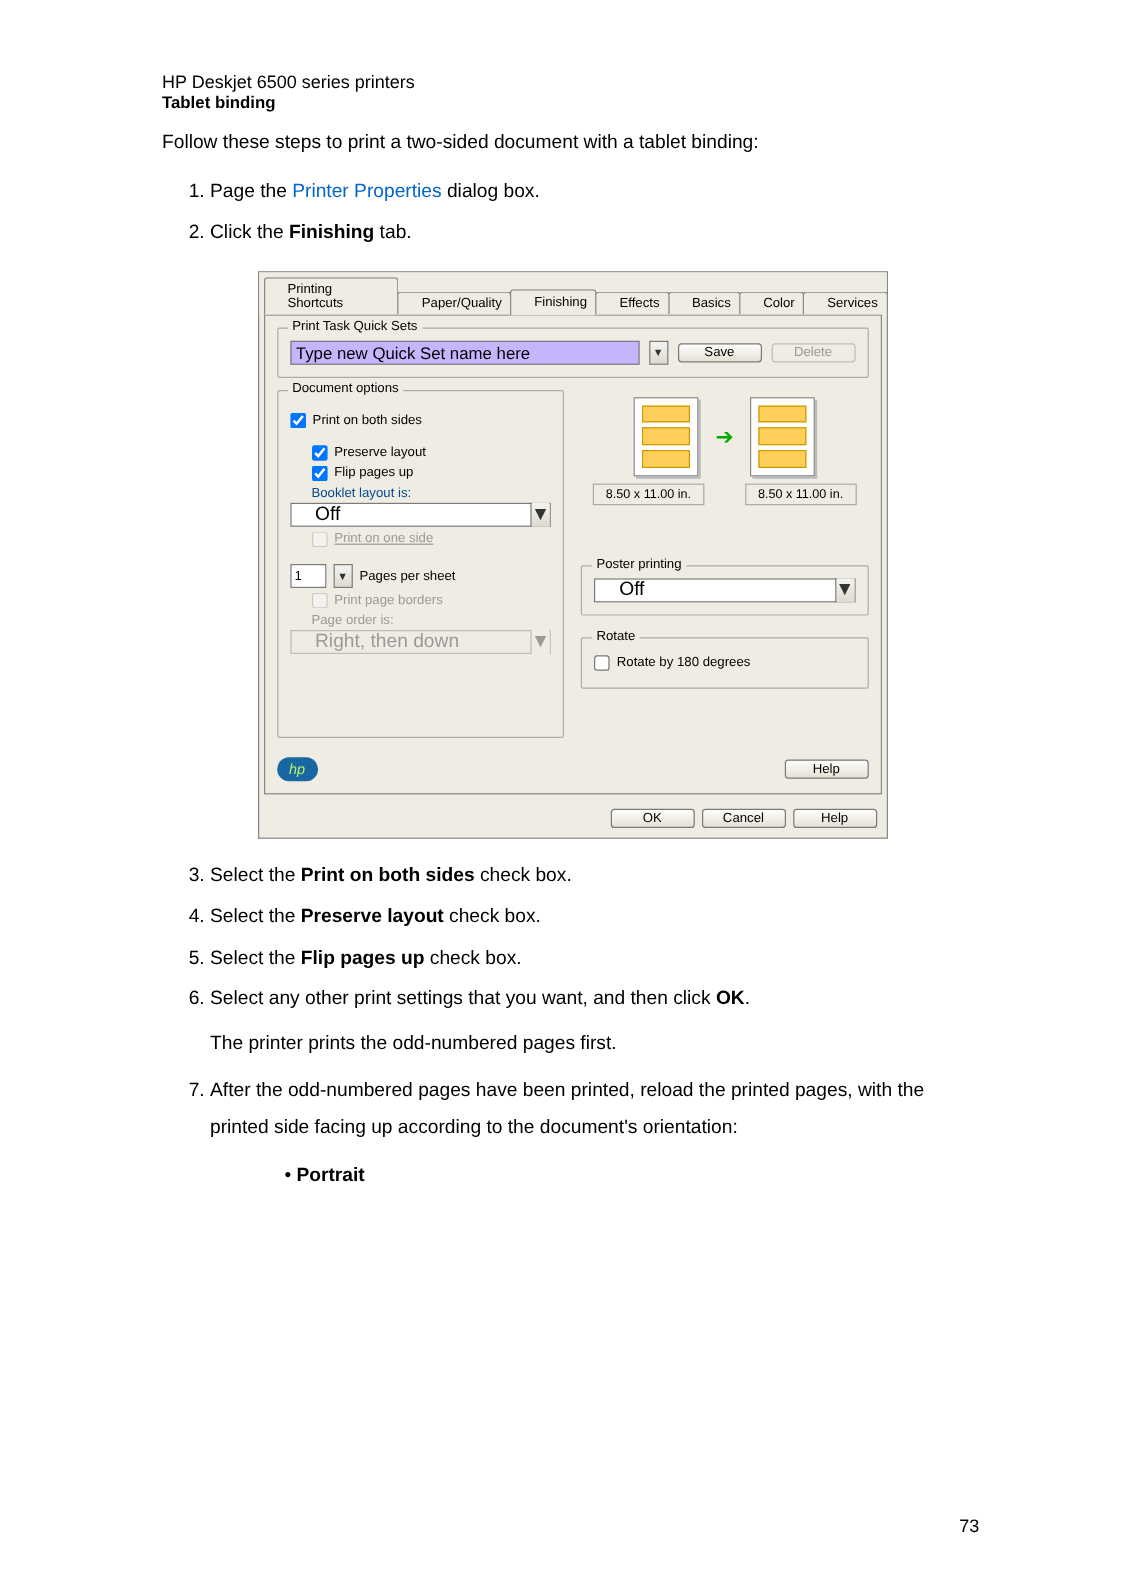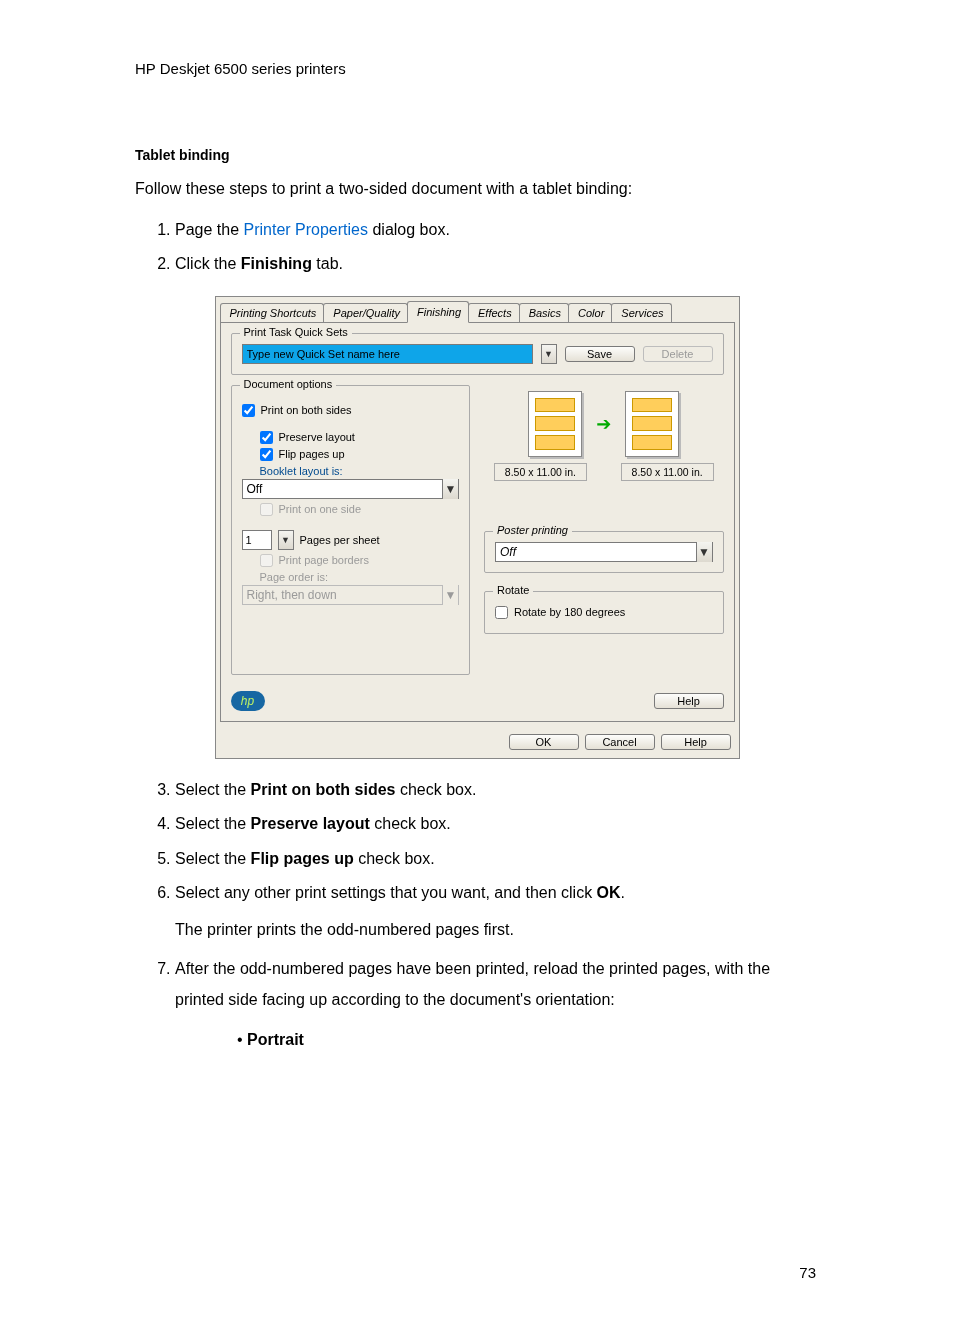--- a/index.html
+++ b/index.html
@@ -7,21 +7,20 @@
     font-family: Arial, Helvetica, sans-serif;
     background: #fff;
     color: #000;
     width: 954px;
     min-height: 1321px;
     position: relative;
     padding: 60px 135px 40px 135px;
   }
   .hdr {
     font-size: 15px;
-    margin-bottom: 70px;
   }
   .section-title {
     font-size: 14px;
     font-weight: bold;
     margin-bottom: 14px;
   }
   .body-text {
     font-size: 16px;
     line-height: 1.5;
     margin-bottom: 14px;
@@ -49,29 +48,28 @@
     color: #000;
   }
   .tabs {
     display: flex;
     align-items: flex-end;
     padding-left: 4px;
     padding-top: 4px;
     background: #efece3;
   }
   .tab {
-    padding: 3px 7px 3px 9px;
+    padding: 3px 7px 3px 19px;
     border: 1px solid #888;
     border-bottom: none;
     border-radius: 3px 3px 0 0;
     background: #efece3;
     position: relative;
     margin-right: -1px;
     cursor: default;
-    font-style: italic;
   }
   .tab.active {
     background: #efece3;
     padding-top:4px;
     padding-bottom:4px;
     z-index: 2;
     border-bottom: 1px solid #efece3;
     margin-bottom: -1px;
   }
   .tabbody {
@@ -97,23 +95,23 @@
   }
   .qs-row {
     display: flex;
     gap: 8px;
     align-items: center;
   }
   .text-input {
     flex: 1;
     height: 20px;
     border: 1px solid #7a7a7a;
-    background: #0ea5e9;
+    background: #c4b5fd;
     padding: 0 4px;
-    font-size: 11px;
+    font-size: 14px;
     font-family: Tahoma, Arial, sans-serif;
   }
   .dd-btn {
     width: 16px; height: 20px;
     border: 1px solid #7a7a7a;
     background: linear-gradient(#f4f4f0,#ddd9cf);
     display:flex;align-items:center;justify-content:center;
     font-size:9px;
     color:#333;
   }
@@ -170,21 +168,21 @@
   .dim-row {
     display:flex; gap:14px; justify-content:space-around; margin-top:2px;
   }
   .dim-box {
     border:1px solid #aaa; padding:2px 10px; background:#efece3; font-size:10.5px;
   }
   .select-like {
     display:flex; align-items:center;
     height:20px; border:1px solid #7a7a7a; background:#fff;
   }
-  .select-like span { flex:1; padding:0 4px; font-size:12px;}
+  .select-like span { flex:1; padding:0 20px; font-size:16px;}
   .select-like.disabled { background:#efece3; color:#9a9a9a; border-color:#bbb;}
   .small-input {
     width:30px;height:20px;border:1px solid #7a7a7a;background:#fff;font-size:11px;padding:0 3px;
   }
   .hp-badge {
     display:inline-flex;align-items:center;justify-content:center;
     width:34px;height:20px;border-radius:10px;background:#1767a3;color:#bef264;
     font-style:italic;font-size:12px;font-weight:normal;
   }
   .dlg-footer {
@@ -267,21 +265,21 @@
             </div>
             <div class="indent1" style="margin-top:2px;">
               <span class="blue-link">Booklet layout is:</span>
             </div>
             <div class="select-like" style="margin-top:2px;">
               <span>Off</span>
               <div class="dd-btn" style="border:none;border-left:1px solid #7a7a7a;">
                   <span>▼</span>
                 </div>
             </div>
-            <div class="chk disabled indent1" style="margin-top:4px;">
+            <div class="chk disabled indent1" style="margin-top:4px;text-decoration:underline;">
               <input type="checkbox" disabled="" style="">
               <span>Print on one side</span>
             </div>
 
             <div style="display:flex;align-items:center;gap:6px;margin-top:14px;">
               <input class="small-input" value="1" style="">
               <div class="dd-btn">
                   <span>▼</span>
                 </div>
               <span>Pages per sheet</span>
@@ -314,21 +312,21 @@
                   <div class="slot"></div>
                   <div class="slot"></div>
               </div>
             </div>
             <div class="dim-row">
               <div class="dim-box">8.50 x 11.00 in.</div>
               <div class="dim-box">8.50 x 11.00 in.</div>
             </div>
           </div>
 
-          <div class="groupbox" style="margin-top:10px;font-style:italic;">
+          <div class="groupbox" style="margin-top:10px;">
             <div class="groupbox-title">Poster printing</div>
             <div class="select-like">
               <span>Off</span>
               <div class="dd-btn" style="border:none;border-left:1px solid #7a7a7a;">
                   <span>▼</span>
                 </div>
             </div>
           </div>
 
           <div class="groupbox" style="margin-top:18px;">

